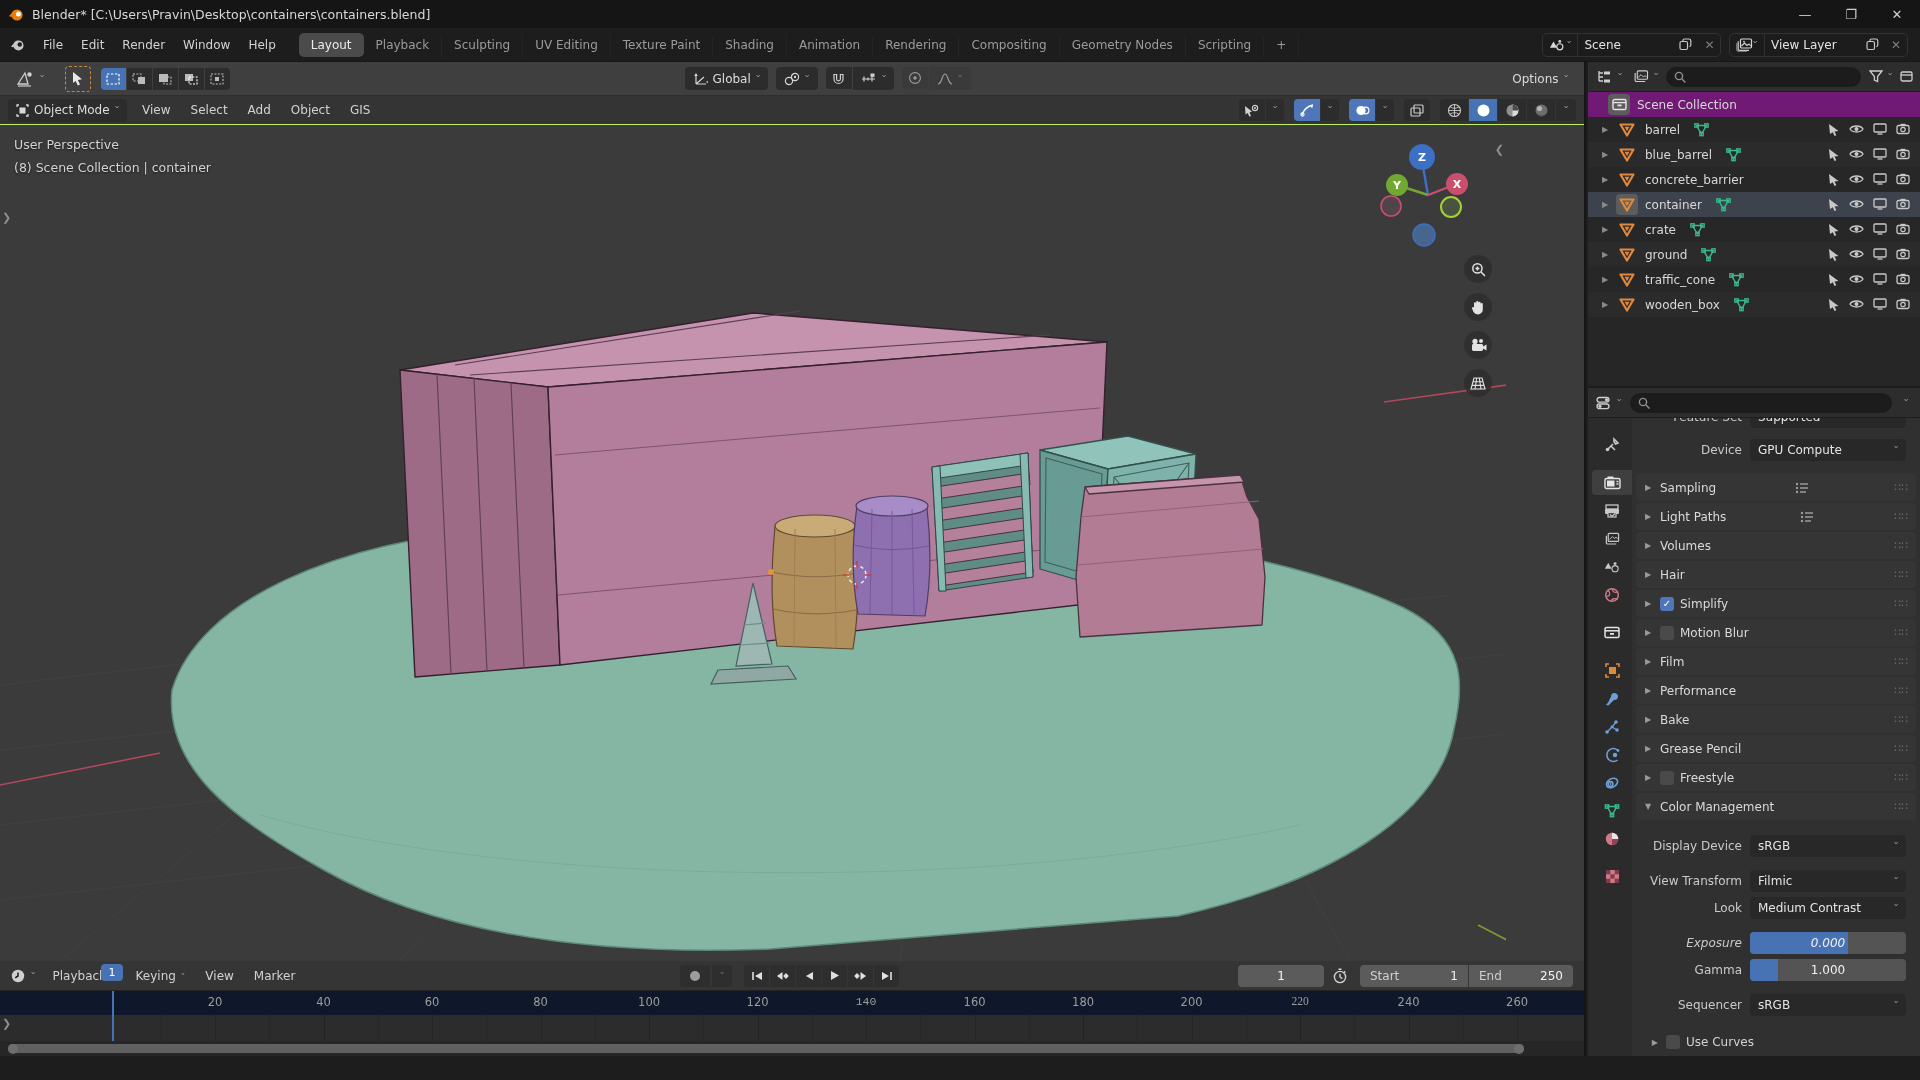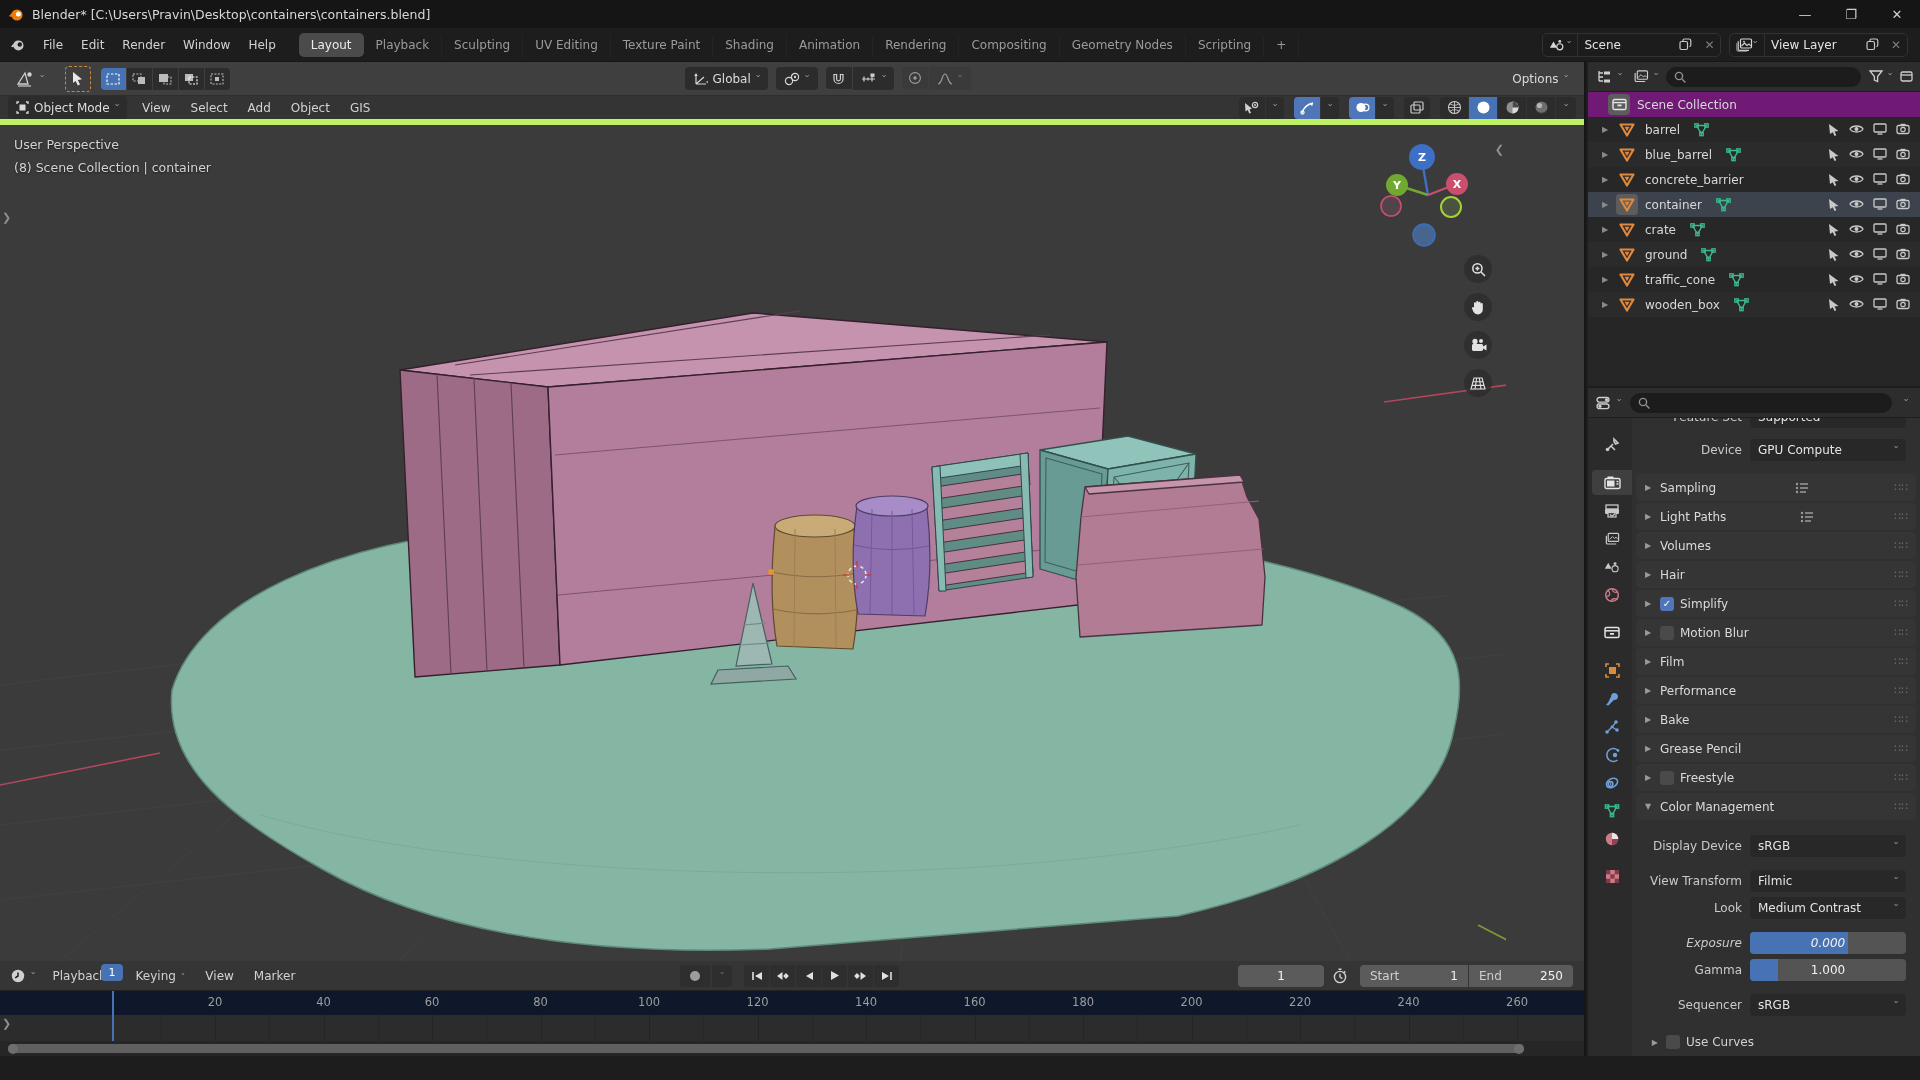--- a/index.html
+++ b/index.html
@@ -25,21 +25,21 @@
   .ws-tab{padding:5px 12px;border-radius:5px 5px 0 0;color:#9b9b9b;border-right:1px solid #242424;}
   .ws-tab.active{background:#4b4b4b;color:#eaeaea;border-right:none;border-radius:5px;}
   .id-widget{display:flex;align-items:center;background:#1c1c1c;border:1px solid #323232;border-radius:5px;height:24px;overflow:hidden;}
   .id-widget .seg{display:flex;align-items:center;height:100%;padding:0 6px;}
   .id-widget .name{min-width:96px;color:#e3e3e3;border-left:1px solid #303030;}
   .dim{color:#7f7f7f;}
 
   
   #vp{left:0;top:62px;width:1586px;height:899px;background:#3b3b3b;border-right:2px solid #161616;}
   #vp-toolrow{left:0;top:0;width:100%;height:34px;background:#3f3f3f;border-bottom:1px solid #2e2e2e;display:flex;align-items:center;padding:0 8px;}
-  #vp-headrow{left:0;top:34px;width:100%;height:29px;background:#343434;border-bottom:6px solid #bef264;display:flex;align-items:center;padding:0 8px;}
+  #vp-headrow{left:0;top:34px;width:100%;height:29px;background:#343434;border-bottom:1px solid #bef264;display:flex;align-items:center;padding:0 8px;}
   .hbtn{background:#2c2c2c;border-radius:4px;height:23px;display:inline-flex;align-items:center;padding:0 8px;gap:5px;color:#dcdcdc;}
   .flat{background:transparent;}
   .chev{font-size:9px;color:#9a9a9a;transform:scaleX(1.4);}
   .tool-sel{width:26px;height:26px;border:1px dashed #c98a3c;border-radius:4px;margin-left:12px;}
   .selmode{width:25px;height:22px;background:#2c2c2c;border-radius:0;display:inline-flex;align-items:center;justify-content:center;}
   .selmode.on{background:#4772b3;}
   .selgrp{display:flex;margin-left:10px;border-radius:4px;overflow:hidden;gap:1px;}
   .shadegrp{display:flex;gap:1px;border-radius:4px;overflow:hidden;}
   .shadebtn{width:28px;height:22px;background:#2c2c2c;display:flex;align-items:center;justify-content:center;}
   .shadebtn.on{background:#4772b3;}
@@ -1275,25 +1275,25 @@
       </span>
     </div>
 
     <div id="tl-ruler">
         <span class="tick" style="left: 215.075px;">20</span>
         <span class="tick" style="left: 323.575px;">40</span>
         <span class="tick" style="left: 432.075px;">60</span>
         <span class="tick" style="left: 540.575px;">80</span>
         <span class="tick" style="left: 649.075px;">100</span>
         <span class="tick" style="left: 757.575px;">120</span>
-        <span class="tick" style="left: 866.075px;">140</span>
+        <span class="tick" style="left: 866.075px; font-family: Liberation Mono, monospace;">140</span>
         <span class="tick" style="left: 974.575px;">160</span>
         <span class="tick" style="left: 1083.07px;">180</span>
         <span class="tick" style="left: 1191.58px;">200</span>
-        <span class="tick" style="left: 1300.08px;">220</span>
+        <span class="tick" style="left: 1300.08px; font-family: Liberation Serif, serif;">220</span>
         <span class="tick" style="left: 1408.58px;">240</span>
         <span class="tick" style="left: 1517.08px;">260</span>
       </div>
     <div id="tl-tracks">
         <span class="gridline" style="left: 215.075px;"></span>
         <span class="gridline" style="left: 160.825px; opacity: 0.55;"></span>
         <span class="gridline" style="left: 323.575px;"></span>
         <span class="gridline" style="left: 269.325px; opacity: 0.55;"></span>
         <span class="gridline" style="left: 432.075px;"></span>
         <span class="gridline" style="left: 377.825px; opacity: 0.55;"></span>

